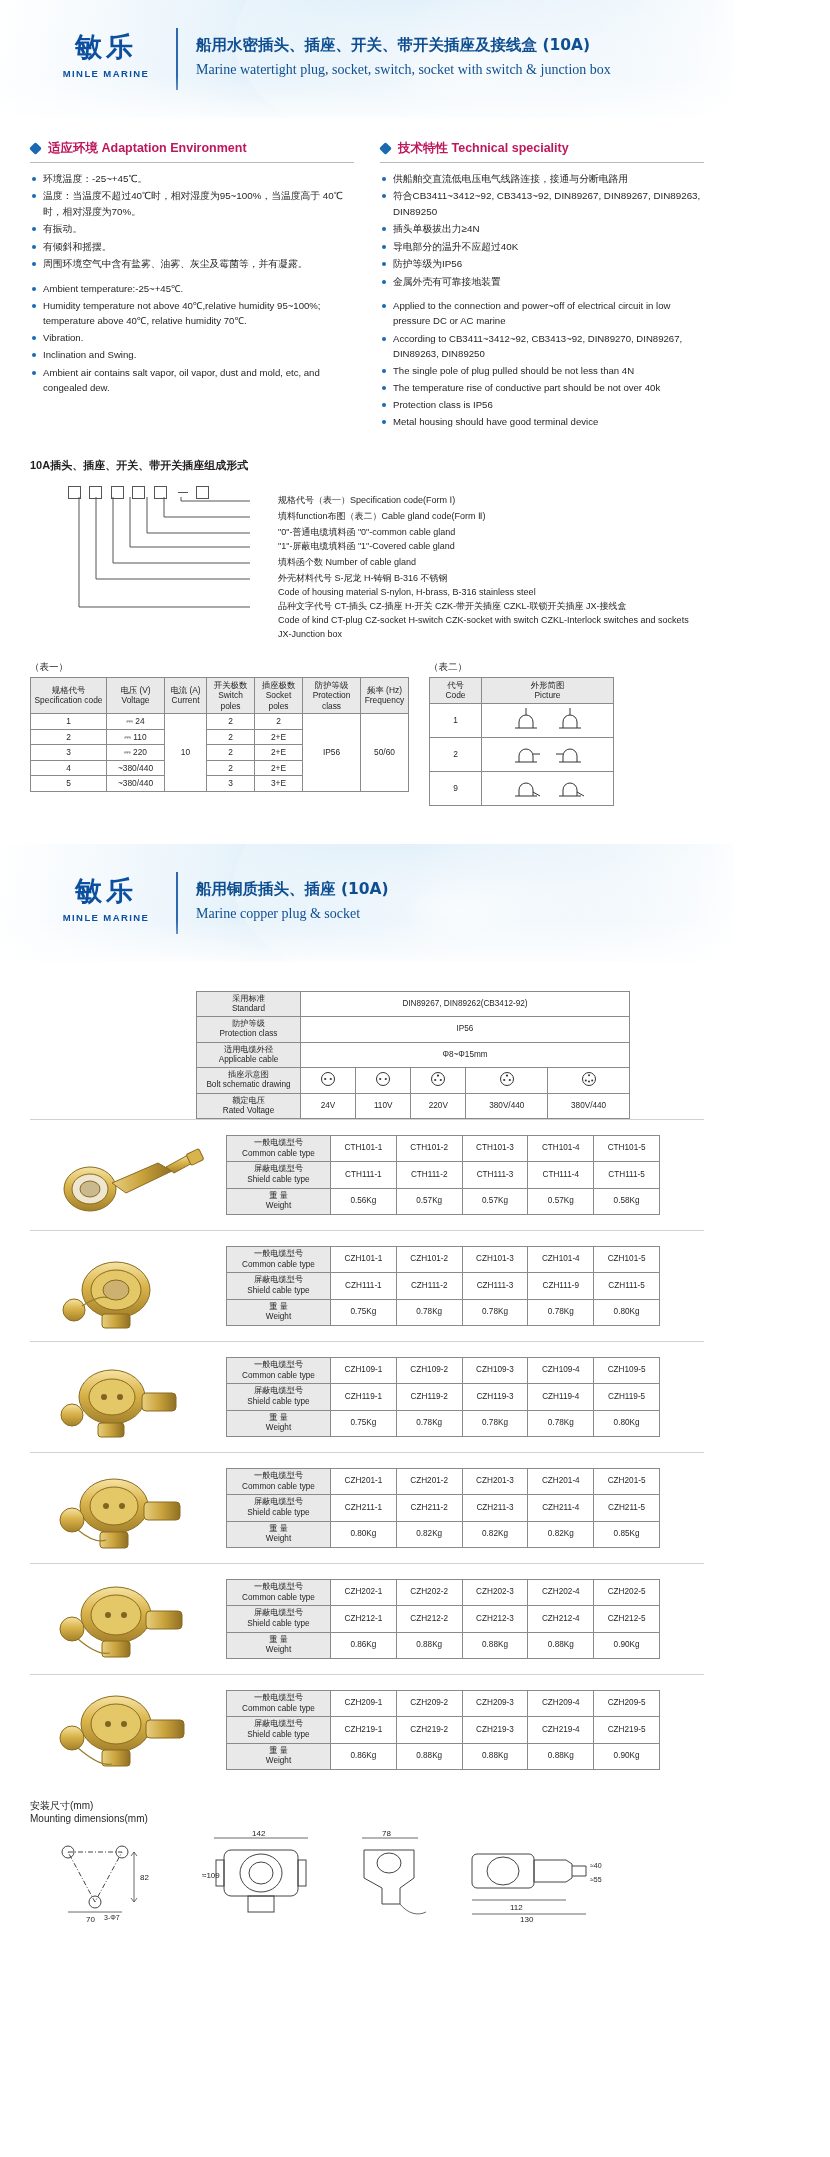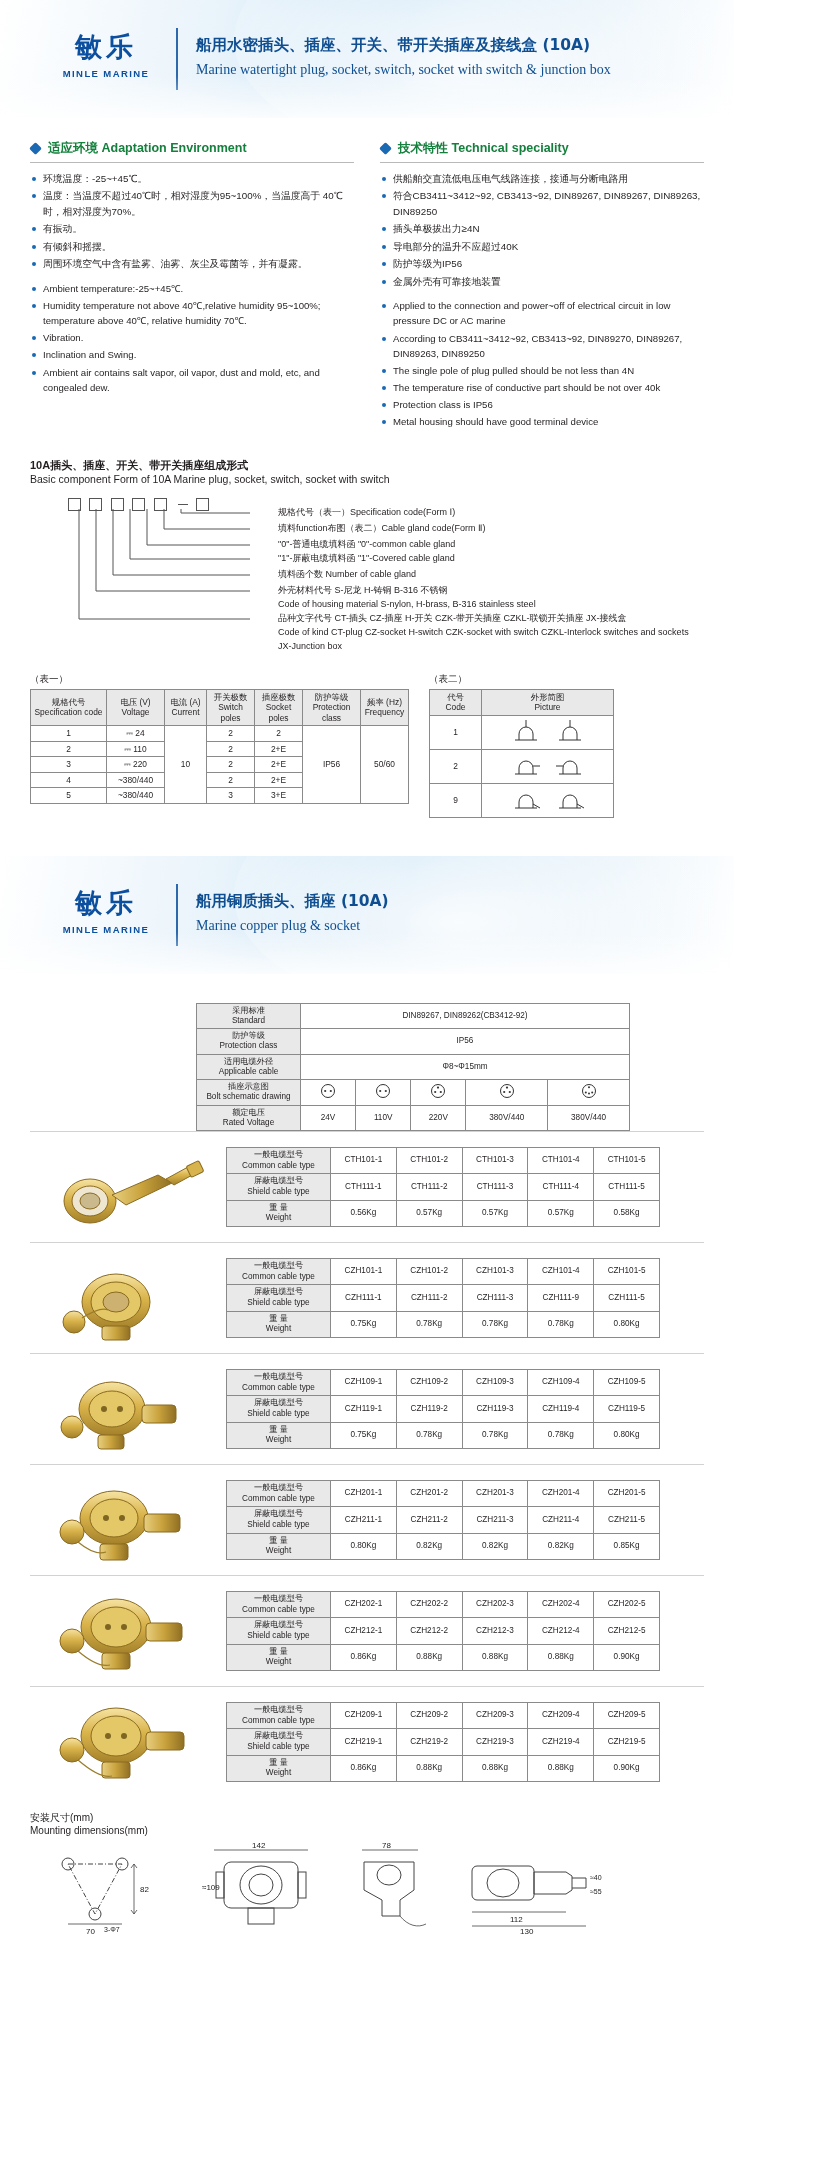--- a/index.html
+++ b/index.html
@@ -65,21 +65,21 @@
     display:flex; align-items:center; gap:7px;
     border-bottom:1px solid #b9b9b9;
     padding-bottom:5px; margin-bottom:8px;
   }
   .dia{
     width:11px;height:11px;flex:none;
     background:#1b69b3;
     transform:rotate(45deg) scale(.82);
     border-radius:2px;
   }
-  .sec-head .t{ font-size:12.5px; font-weight:bold; color:#15803d; }
+  .sec-head .t{ font-size:12.5px; font-weight:bold; color:#be185d; }
 
   
   .cols{
     display:flex; gap:26px; padding:22px 30px 0 30px;
   }
   .col{ width:368px; }
   ul.bul{ list-style:none; margin:0; padding:0; }
   ul.bul li{
     position:relative; padding-left:13px; margin-bottom:2px;
     font-size:9.6px; line-height:1.58; color:#231f20;
@@ -226,21 +226,20 @@
         <li>The single pole of plug pulled should be not less than 4N</li>
         <li>The temperature rise of conductive part should be not over 40k</li>
         <li>Protection class is IP56</li>
         <li>Metal housing should have good terminal device</li>
       </ul>
     </div>
   </div>
 
   <div class="block">
     <div class="h-cn">10A插头、插座、开关、带开关插座组成形式</div>
-    <div class="h-en">Basic component Form of 10A Marine plug, socket, switch, socket with switch</div>
 
     <div class="formdiagram">
       <div class="boxes">
         <span class="bx"></span>
         <span class="bx"></span>
         <span class="bx"></span>
         <span class="bx"></span>
         <span class="bx"></span>
         <span class="dash"></span>
         <span class="bx"></span>

